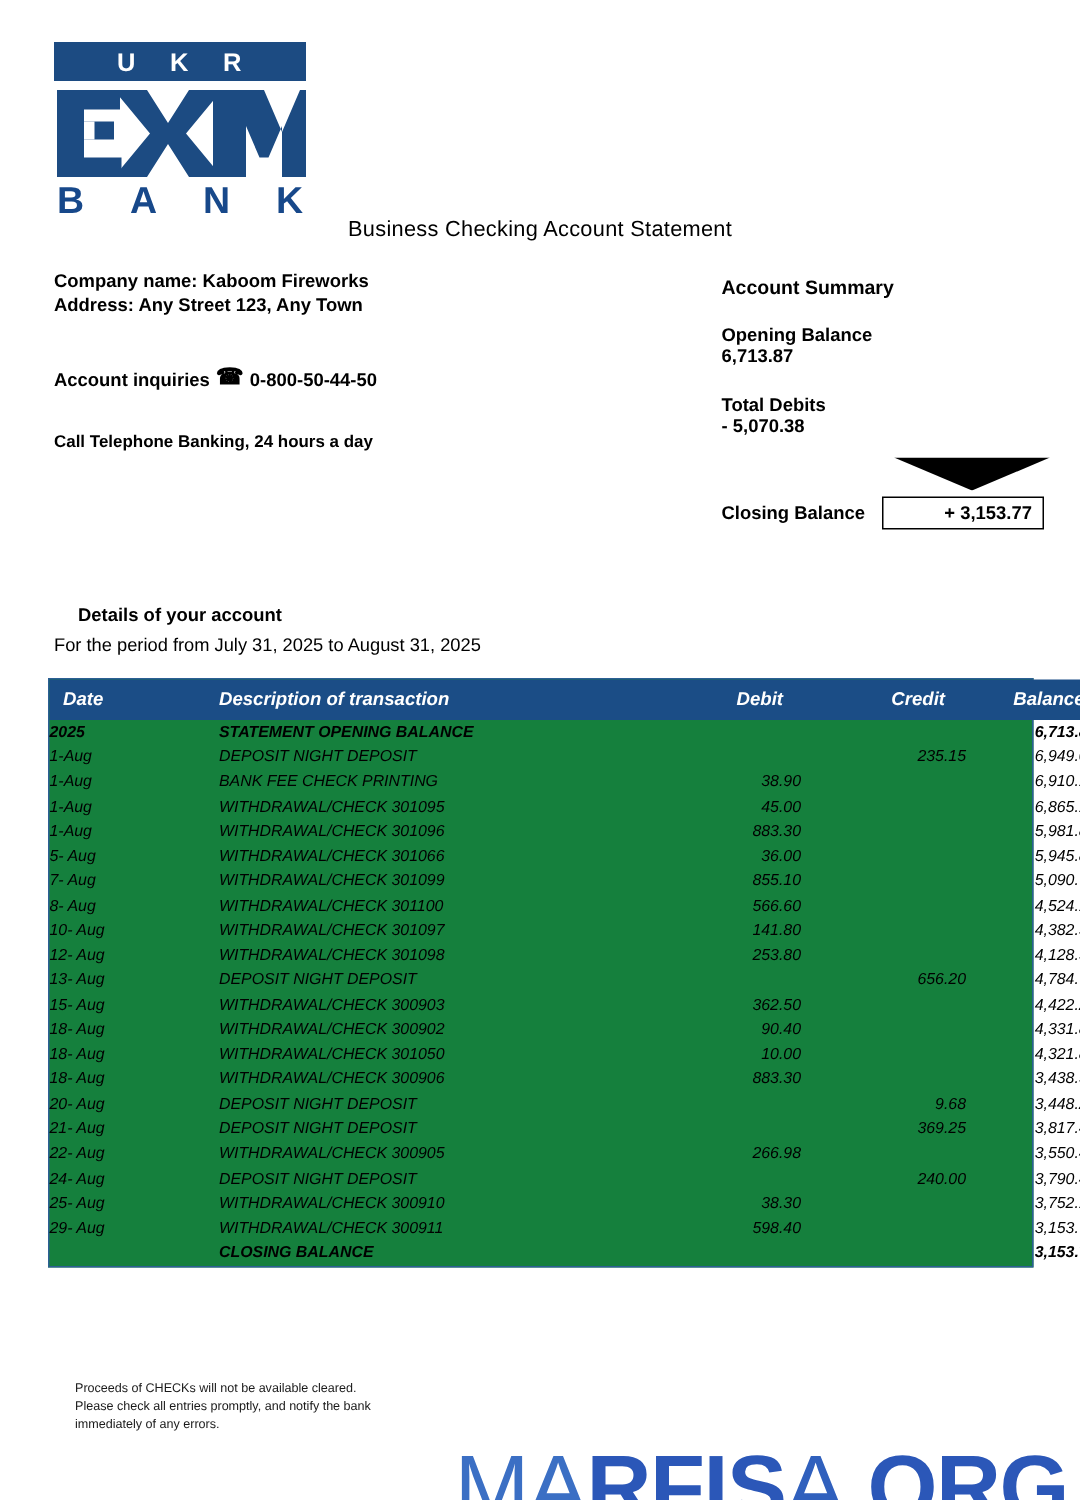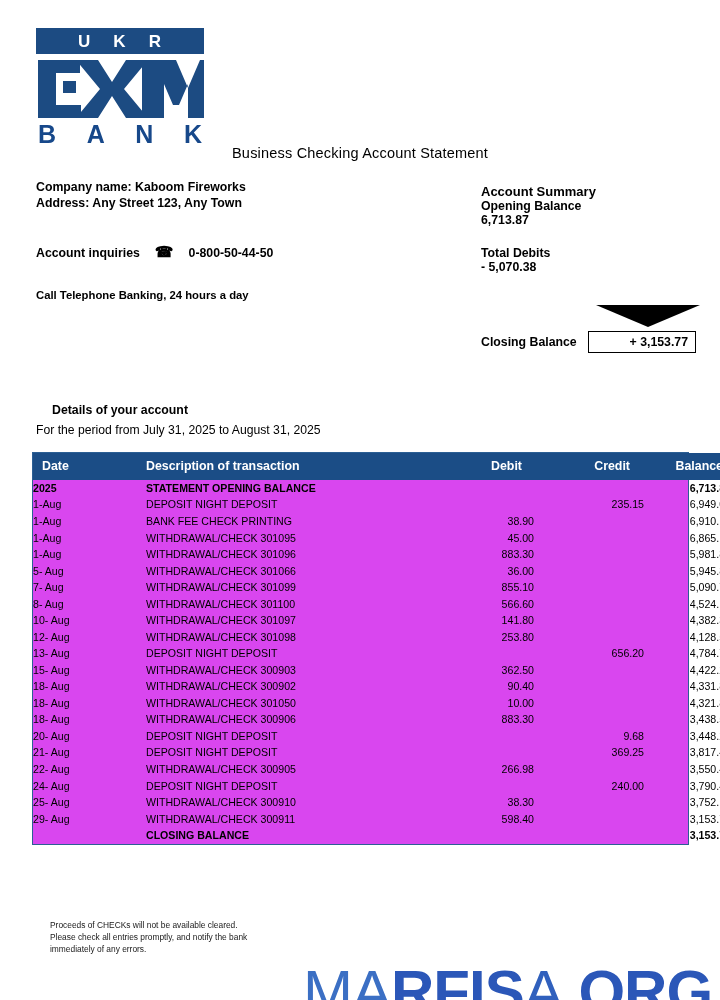--- a/index.html
+++ b/index.html
@@ -87,21 +87,21 @@
     line-height: 1.28;
   }
   .inquiries {
     position: absolute;
     left: 36px;
     top: 245px;
     font-size: 12.3px;
     font-weight: bold;
     display: flex;
     align-items: center;
-    gap: 15px;
+    gap: 4px;
   }
   .phone-glyph {
     font-size: 15px;
     line-height: 1;
     position: relative;
     top: -1px;
   }
   .tel-banking {
     position: absolute;
     left: 36px;
@@ -113,20 +113,21 @@
   
   .summary {
     position: absolute;
     left: 481px;
     top: 184px;
     width: 212px;
   }
   .summary-title {
     font-size: 13px;
     font-weight: bold;
+    margin-bottom: 17px;
   }
   .summary-row {
     display: flex;
     justify-content: space-between;
     align-items: baseline;
     font-size: 12.3px;
     font-weight: bold;
     margin-bottom: 19px;
     flex-direction: column;
   }
@@ -184,21 +185,22 @@
   }
 
   
   .table-wrap {
     position: absolute;
     left: 32px;
     top: 452px;
     width: 657px;
     border: 1px solid #2c5f94;
     box-sizing: border-box;
-    background: #d946ef;
+    background: #15803d;
+    font-style: italic;
   }
   table.stmt {
     width: 100%;
     border-collapse: collapse;
     table-layout: fixed;
   }
   table.stmt thead th {
     background: #1b4d86;
     color: #ffffff;
     font-size: 12.4px;

